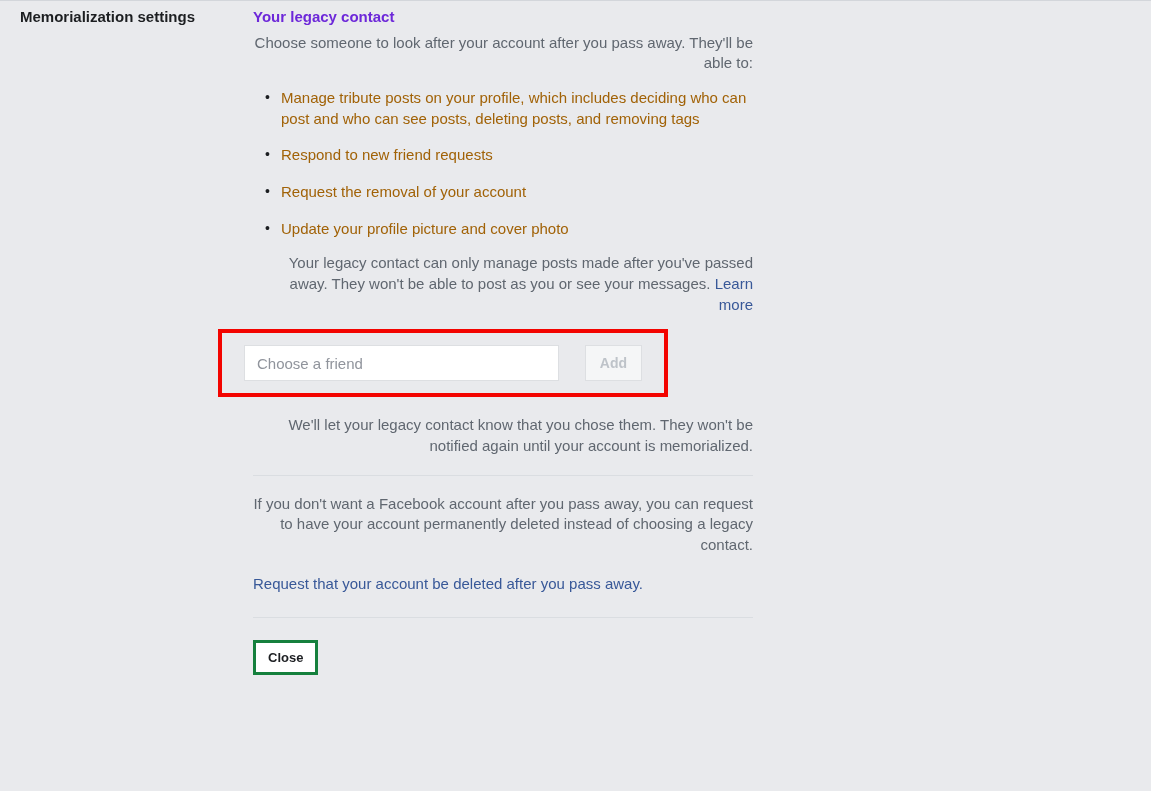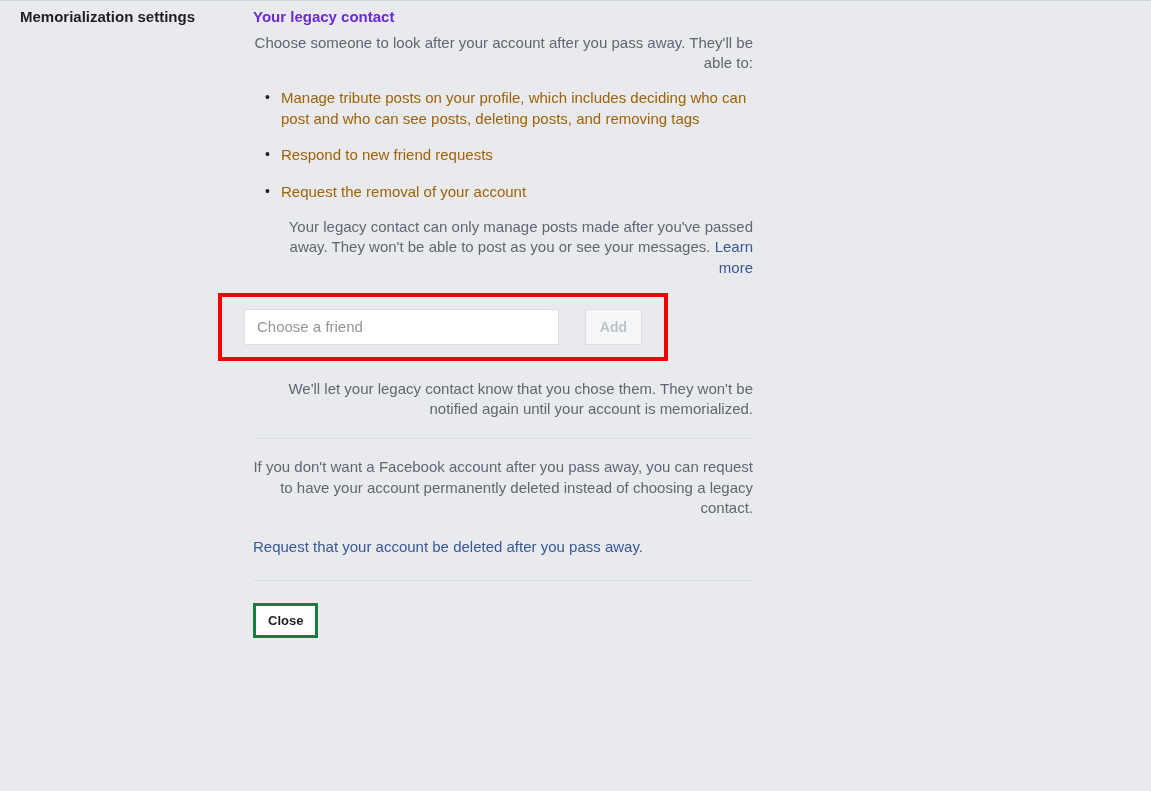--- a/index.html
+++ b/index.html
@@ -139,20 +139,21 @@
   <div class="top-border"></div>
   <div class="content-row">
     <div class="left-label">Memorialization settings</div>
     <div class="right-col">
       <div class="section-title">Your legacy contact</div>
       <div class="body-text">Choose someone to look after your account after you pass away. They'll be able to:</div>
       <ul class="permissions">
         <li>Manage tribute posts on your profile, which includes deciding who can post and who can see posts, deleting posts, and removing tags</li>
         <li>Respond to new friend requests</li>
         <li>Request the removal of your account</li>
+        <li>Update your profile picture and cover photo</li>
       </ul>
       <div class="body-text">
         <span>Your legacy contact can only manage posts made after you've passed away. They won't be able to post as you or see your messages. </span><a class="link">Learn more</a>
       </div>
 
       <div class="highlight-box">
         <input type="text" class="friend-input" placeholder="Choose a friend" style="">
         <button class="add-btn">Add</button>
       </div>
 

